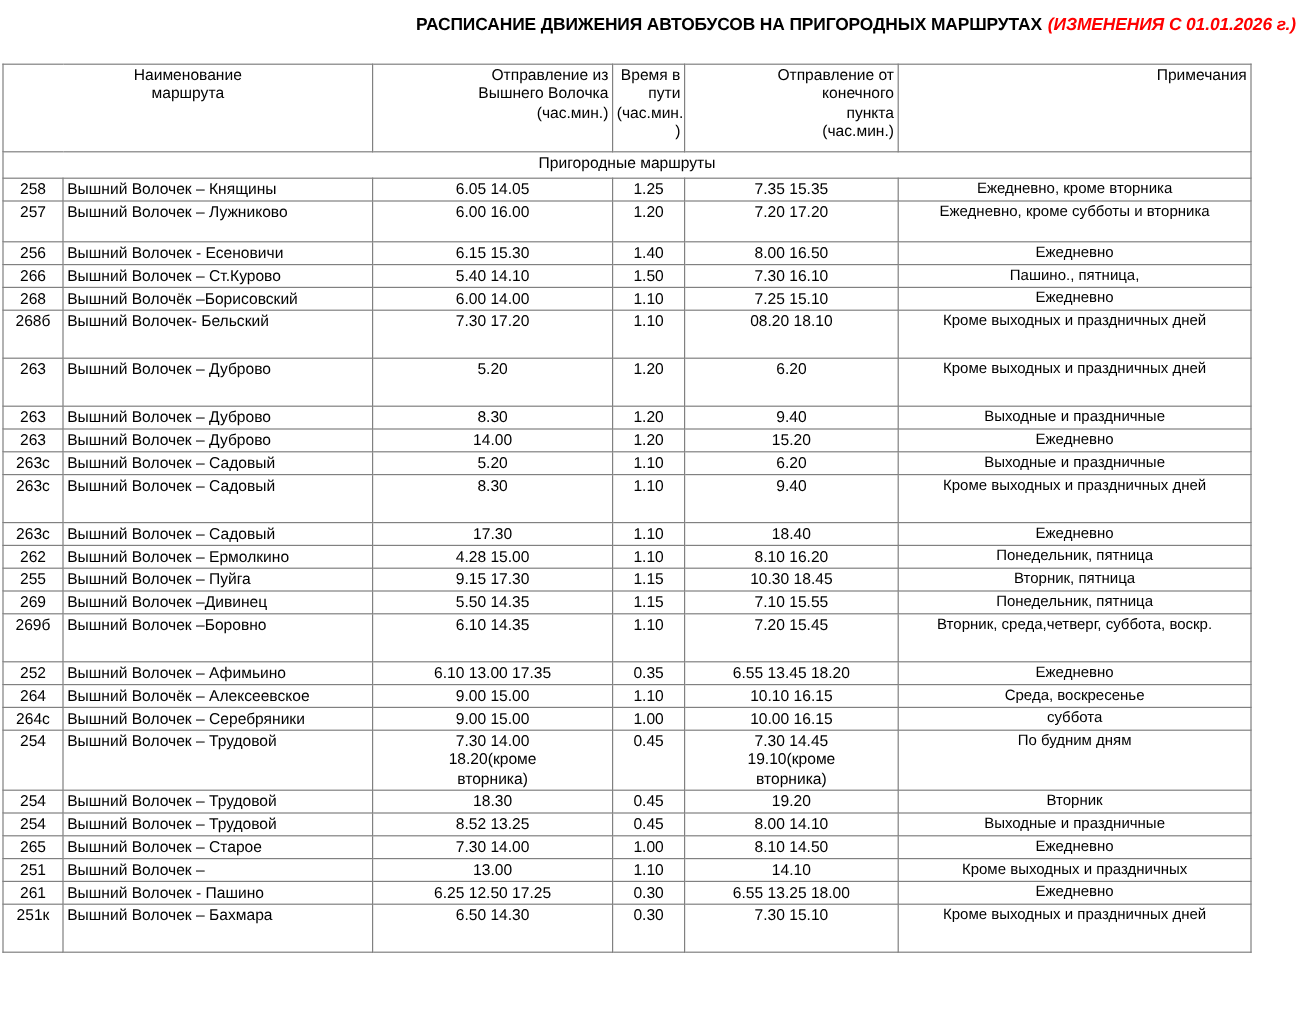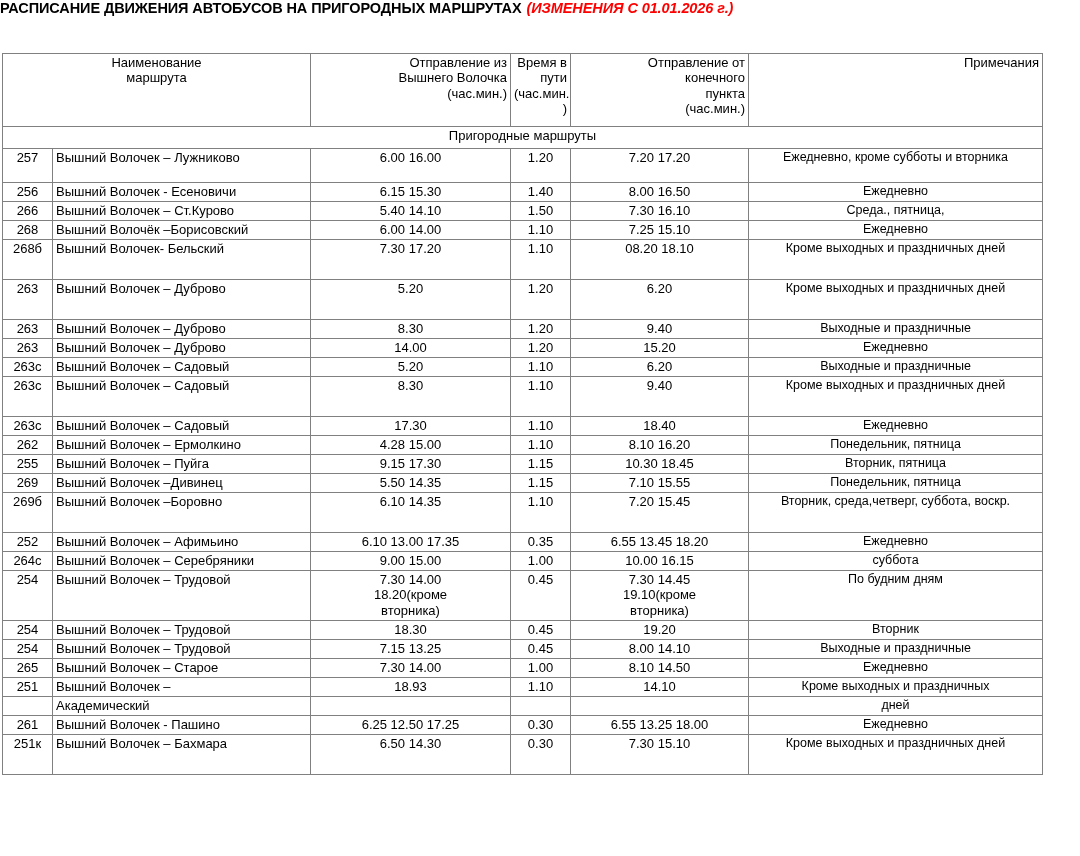--- a/index.html
+++ b/index.html
@@ -13,21 +13,22 @@
     color: #000000;
   }
   #page {
     width: 1080px;
     height: 856px;
     position: relative;
     overflow: hidden;
     background: #ffffff;
   }
   #title-bar {
-    text-align: left;
+    text-align: right;
+    padding-top: 13px;
     font-size: 14.5px;
     font-weight: bold;
     letter-spacing: -0.1px;
     white-space: nowrap;
   }
   #title-main { color: #000000; }
   #title-note {
     color: #ff0000;
     font-style: italic;
     font-weight: bold;
@@ -120,20 +121,28 @@
 конечного
 пункта
 (час.мин.)</td>
           <td>Примечания</td>
         </tr>
       </thead>
       <tbody id="tbody">
         <tr>
           <td class="section" colspan="6">Пригородные маршруты</td>
         </tr>
+      <tr>
+            <td class="num row-std">258</td>
+            <td class="name row-std">Вышний Волочек – Княщины</td>
+            <td class="dep row-std">6.05  14.05</td>
+            <td class="dur row-std">1.25</td>
+            <td class="ret row-std">7.35  15.35</td>
+            <td class="notes row-std">Ежедневно, кроме вторника</td>
+          </tr>
           <tr>
             <td class="num tall-1">257</td>
             <td class="name tall-1">Вышний Волочек – Лужниково</td>
             <td class="dep tall-1">6.00  16.00</td>
             <td class="dur tall-1">1.20</td>
             <td class="ret tall-1">7.20  17.20</td>
             <td class="notes tall-1">Ежедневно, кроме субботы и вторника</td>
           </tr>
           <tr>
             <td class="num row-std">256</td>
@@ -142,21 +151,21 @@
             <td class="dur row-std">1.40</td>
             <td class="ret row-std">8.00  16.50</td>
             <td class="notes row-std">Ежедневно</td>
           </tr>
           <tr>
             <td class="num row-std">266</td>
             <td class="name row-std">Вышний Волочек – Ст.Курово</td>
             <td class="dep row-std">5.40  14.10</td>
             <td class="dur row-std">1.50</td>
             <td class="ret row-std">7.30  16.10</td>
-            <td class="notes row-std">Среда., пятница,</td>
+            <td class="notes row-std">Пашино., пятница,</td>
           </tr>
           <tr>
             <td class="num row-std">268</td>
             <td class="name row-std">Вышний Волочёк –Борисовский</td>
             <td class="dep row-std">6.00    14.00</td>
             <td class="dur row-std">1.10</td>
             <td class="ret row-std">7.25   15.10</td>
             <td class="notes row-std">Ежедневно</td>
           </tr>
           <tr>
@@ -247,20 +256,28 @@
             <td class="ret tall-2">7.20   15.45</td>
             <td class="notes tall-2">Вторник, среда,четверг, суббота, воскр.</td>
           </tr>
           <tr>
             <td class="num row-std">252</td>
             <td class="name row-std">Вышний Волочек – Афимьино</td>
             <td class="dep row-std">6.10  13.00  17.35</td>
             <td class="dur row-std">0.35</td>
             <td class="ret row-std">6.55  13.45  18.20</td>
             <td class="notes row-std">Ежедневно</td>
+          </tr>
+          <tr>
+            <td class="num row-std">264</td>
+            <td class="name row-std">Вышний Волочёк –  Алексеевское</td>
+            <td class="dep row-std">9.00     15.00</td>
+            <td class="dur row-std">1.10</td>
+            <td class="ret row-std">10.10     16.15</td>
+            <td class="notes row-std">Среда, воскресенье</td>
           </tr>
           <tr>
             <td class="num row-std">264с</td>
             <td class="name row-std">Вышний Волочек – Серебряники</td>
             <td class="dep row-std">9.00    15.00</td>
             <td class="dur row-std">1.00</td>
             <td class="ret row-std">10.00    16.15</td>
             <td class="notes row-std">суббота</td>
           </tr>
           <tr>
@@ -279,48 +296,40 @@
             <td class="num row-std">254</td>
             <td class="name row-std">Вышний Волочек – Трудовой</td>
             <td class="dep row-std">18.30</td>
             <td class="dur row-std">0.45</td>
             <td class="ret row-std">19.20</td>
             <td class="notes row-std">Вторник</td>
           </tr>
           <tr>
             <td class="num row-std">254</td>
             <td class="name row-std">Вышний Волочек – Трудовой</td>
-            <td class="dep row-std">7.15  13.25</td>
+            <td class="dep row-std">8.52  13.25</td>
             <td class="dur row-std">0.45</td>
             <td class="ret row-std">8.00  14.10</td>
             <td class="notes row-std">Выходные и праздничные</td>
           </tr>
           <tr>
             <td class="num row-std">265</td>
             <td class="name row-std">Вышний Волочек – Старое</td>
             <td class="dep row-std">7.30  14.00</td>
             <td class="dur row-std">1.00</td>
             <td class="ret row-std">8.10  14.50</td>
             <td class="notes row-std">Ежедневно</td>
           </tr>
           <tr>
             <td class="num row-std">251</td>
             <td class="name row-std">Вышний Волочек –</td>
-            <td class="dep row-std">18.93</td>
+            <td class="dep row-std">13.00</td>
             <td class="dur row-std">1.10</td>
             <td class="ret row-std">14.10</td>
             <td class="notes row-std">Кроме выходных и праздничных</td>
-          </tr>
-          <tr>
-            <td class="num row-std"></td>
-            <td class="name row-std">Академический</td>
-            <td class="dep row-std"></td>
-            <td class="dur row-std"></td>
-            <td class="ret row-std"></td>
-            <td class="notes row-std">дней</td>
           </tr>
           <tr>
             <td class="num row-std">261</td>
             <td class="name row-std">Вышний Волочек - Пашино</td>
             <td class="dep row-std">6.25 12.50  17.25</td>
             <td class="dur row-std">0.30</td>
             <td class="ret row-std">6.55  13.25  18.00</td>
             <td class="notes row-std">Ежедневно</td>
           </tr>
           <tr>

